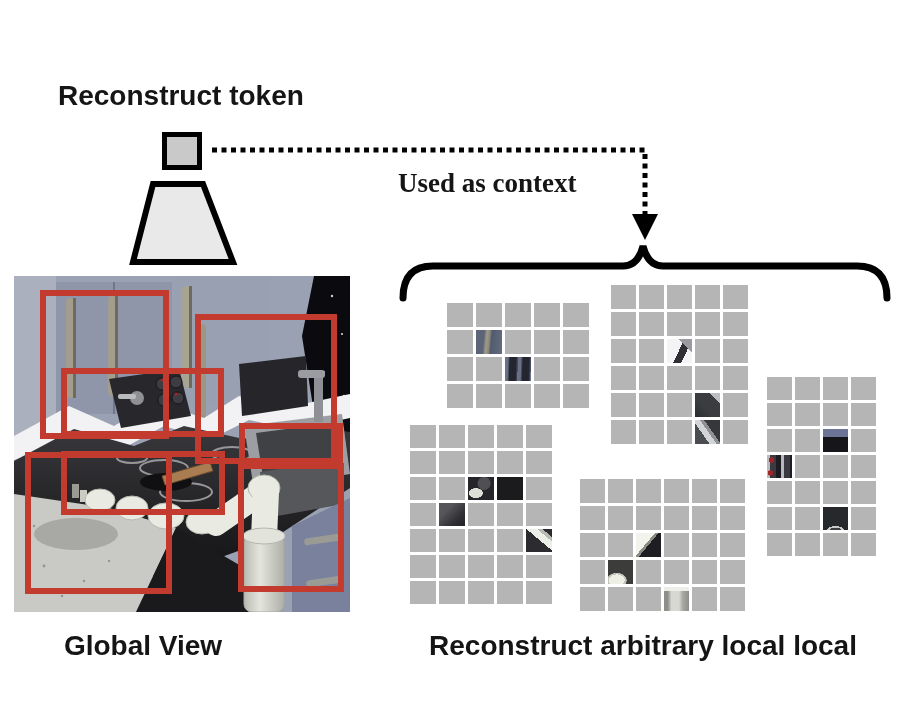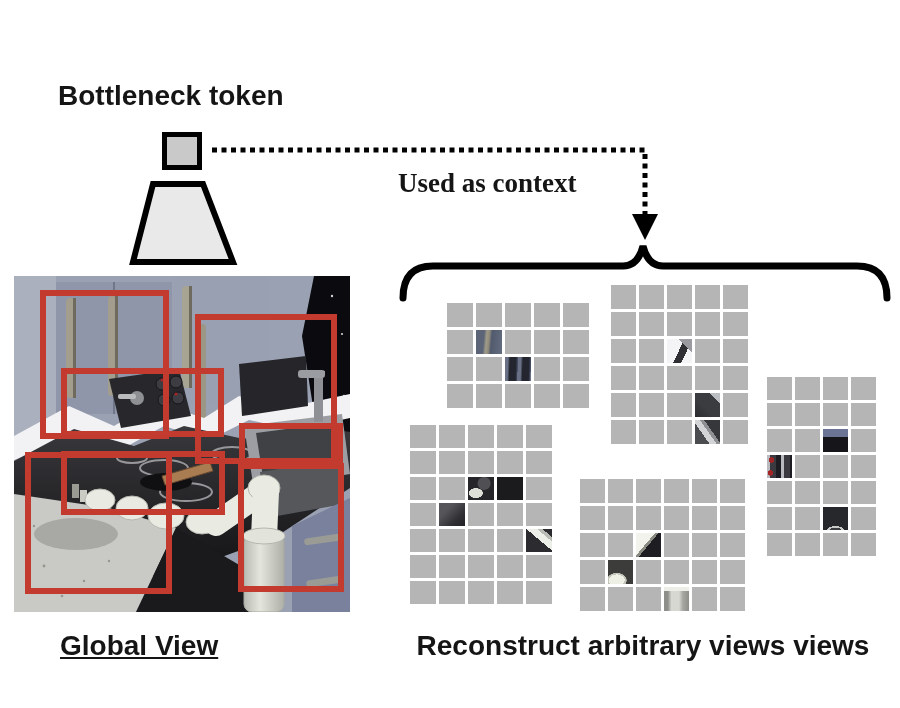--- a/index.html
+++ b/index.html
@@ -2,21 +2,21 @@
 <html><head>
 <meta charset="utf-8">
 <style>
   html,body{margin:0;padding:0;background:#ffffff;}
   #canvas{position:relative;width:900px;height:708px;background:#ffffff;overflow:hidden;
           font-family:"Liberation Sans", sans-serif;color:#111;}
   .abs{position:absolute;}
   .label{font-weight:600;color:#151515;white-space:nowrap;}
   #bottleneck-label{left:58px;top:80px;font-size:28px;}
   #context-label{left:398px;top:168px;font-size:27px;font-family:Liberation Serif, serif;}
-  #global-caption{left:60px;top:630px;width:190px;text-align:left;font-size:28px;text-decoration:underline;}
+  #global-caption{left:48px;top:630px;width:190px;text-align:center;font-size:28px;}
   #local-caption{left:393px;top:630px;width:500px;text-align:center;font-size:28px;}
 
   #token-square{left:162px;top:132px;width:30px;height:28px;background:#c9c9c9;border:5px solid #000;}
   #trapezoid-svg{left:120px;top:178px;}
   #arrow-svg{left:205px;top:140px;}
   #brace-svg{left:388px;top:235px;}
 
   #global-view{left:14px;top:276px;width:336px;height:336px;background:#9aa1b3;}
   #global-view svg{display:block;}
   .crop-box{position:absolute;border:6px solid #c23b2e;box-sizing:border-box;}
@@ -38,21 +38,21 @@
   .p-whitestreak{background-color:#2c2c30;background-image:linear-gradient(40deg,transparent 52%,#eceee8 52% 72%,#b8bab4 72% 82%,transparent 82%);}
   .p-armdiag{background:linear-gradient(130deg,#f2f3ec 0 42%,#8a8c84 42% 50%,#1e1e22 50%);}
   .p-joint{background-color:#3c3c3a;background-image:radial-gradient(ellipse 70% 55% at 35% 85%,#eef0e6 0 45%,#c2c4ba 45% 55%,transparent 58%);}
   .p-cyl{background-image:linear-gradient(180deg,#eeeee8 0 18%,transparent 18%),linear-gradient(90deg,#8e8e8a 0 15%,#d8d8d2 30% 60%,#a8a8a2 75%,#8e8e8a 100%);}
 </style>
 </head>
 <body>
 
 <div id="canvas">
 
-  <div class="abs label" id="bottleneck-label">Bottleneck token</div>
+  <div class="abs label" id="bottleneck-label">Reconstruct token</div>
 
   <div class="abs" id="token-square"></div>
 
   <svg class="abs" id="trapezoid-svg" width="120" height="90" viewBox="0 0 120 90">
     <polygon points="33,6 83,6 113,84 13,84" fill="#e9e9e9" stroke="#000" stroke-width="6"></polygon>
   </svg>
 
   <svg class="abs" id="arrow-svg" width="465" height="110" viewBox="0 0 465 110">
     <path d="M7,10 H440 V76" fill="none" stroke="#000" stroke-width="5" stroke-dasharray="5,4.5"></path>
     <polygon points="427,74 453,74 440,100" fill="#000"></polygon>
@@ -166,21 +166,21 @@
       <div class="crop-box" style="left: 47px; top: 92px; width: 163px; height: 69px; border-color: rgb(194, 59, 46);"></div>
       <div class="crop-box" style="left: 181px; top: 38px; width: 142px; height: 150px; border-color: rgb(194, 59, 46);"></div>
       <div class="crop-box" style="left: 225px; top: 147px; width: 104px; height: 42px; border-color: rgb(194, 59, 46);"></div>
       <div class="crop-box" style="left: 11px; top: 176px; width: 147px; height: 142px; border-color: rgb(194, 59, 46);"></div>
       <div class="crop-box" style="left: 47px; top: 175px; width: 164px; height: 64px; border-color: rgb(194, 59, 46);"></div>
       <div class="crop-box" style="left: 224px; top: 187px; width: 106px; height: 129px; border-color: rgb(194, 59, 46);"></div>
     </div>
 
   <div class="abs label" id="global-caption">Global View</div>
 
-  <div class="abs label" id="local-caption">Reconstruct arbitrary views views</div>
+  <div class="abs label" id="local-caption">Reconstruct arbitrary local local</div>
 
 <div class="patch-grid" style="left: 447px; top: 303px; grid-template-columns: repeat(5, 26px); grid-auto-rows: 24px;">
       <div class="cell" style="background: rgb(181, 181, 181);"></div>
       <div class="cell" style="background: rgb(181, 181, 181);"></div>
       <div class="cell" style="background: rgb(181, 181, 181);"></div>
       <div class="cell" style="background: rgb(181, 181, 181);"></div>
       <div class="cell" style="background: rgb(181, 181, 181);"></div>
       <div class="cell" style="background: rgb(181, 181, 181);"></div>
       <div class="cell p-cab"></div>
       <div class="cell" style="background: rgb(181, 181, 181);"></div>

